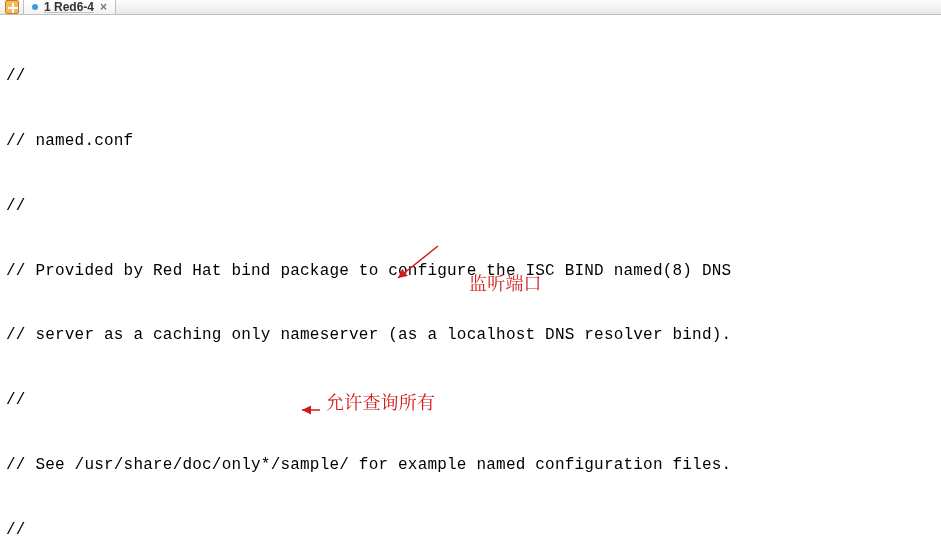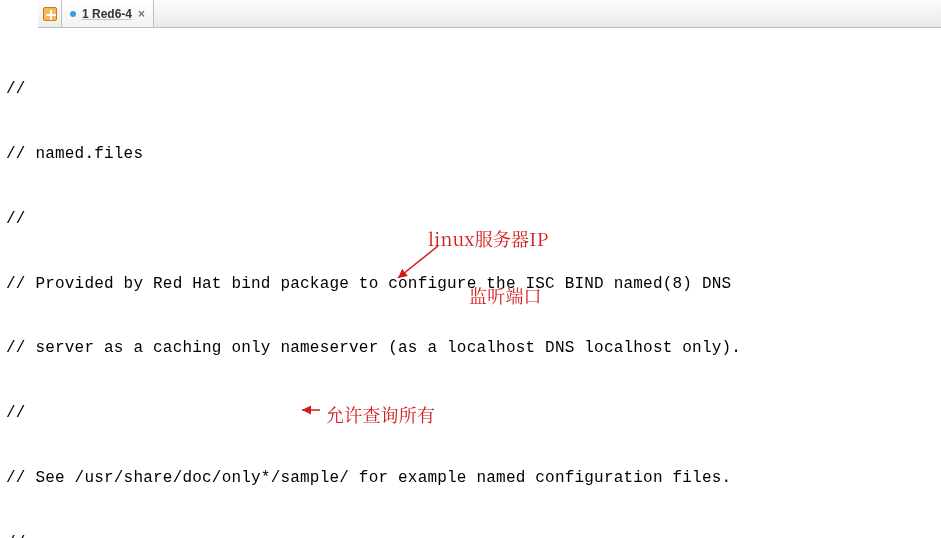--- a/index.html
+++ b/index.html
@@ -5,26 +5,25 @@
   * { box-sizing: border-box; }
   html, body {
     margin: 0; padding: 0;
     width: 941px; height: 538px;
     font-family: "Courier New", Courier, monospace;
     font-size: 16px;
     background: #ffffff;
     overflow: hidden;
   }
   .tab-bar {
-    height: 28px;
+    height: 15px;
     background: linear-gradient(#fdfdfd, #e8e8e8);
     border-bottom: 1px solid #bfbfbf;
     display: flex;
     align-items: stretch;
-    margin-left: 38px;
   }
   .new-tab {
     width: 24px;
     display: flex; align-items:center; justify-content:center;
     border-right: 1px solid #bfbfbf;
     background: linear-gradient(#fefefe,#ececec);
   }
   .plus-icon {
     width: 14px; height: 14px;
     background: #f7b85a;
@@ -81,43 +80,42 @@
   </div>
   <div class="tab">
     <span class="bullet"></span>
     <span class="tab-title">1 Red6-4</span>
     <span class="close-x">×</span>
   </div>
 </div>
 
 <div class="editor">
   <div class="line">//</div>
-  <div class="line">// named.files</div>
+  <div class="line">// named.conf</div>
   <div class="line">//</div>
   <div class="line">// Provided by Red Hat bind package to configure the ISC BIND named(8) DNS</div>
-  <div class="line">// server as a caching only nameserver (as a localhost DNS localhost only).</div>
+  <div class="line">// server as a caching only nameserver (as a localhost DNS resolver bind).</div>
   <div class="line">//</div>
   <div class="line">// See /usr/share/doc/only*/sample/ for example named configuration files.</div>
   <div class="line">//</div>
   
   
   
   
   
   
   
   
   
   
   
   
   
   
 
-  <div class="ann" style="left:428px; top:198px;">linux服务器IP</div>
   <div class="ann" style="left:469px; top:255px;">监听端口</div>
   <div class="ann" style="left:326px; top:374px;text-align:right;">允许查询所有</div>
 </div>
 
 <svg class="overlay">
   <defs>
     <marker id="ah" markerWidth="8" markerHeight="8" refX="6" refY="3" orient="auto">
       <path d="M0,0 L6,3 L0,6 Z" fill="#d31b1b"></path>
     </marker>
   </defs>

